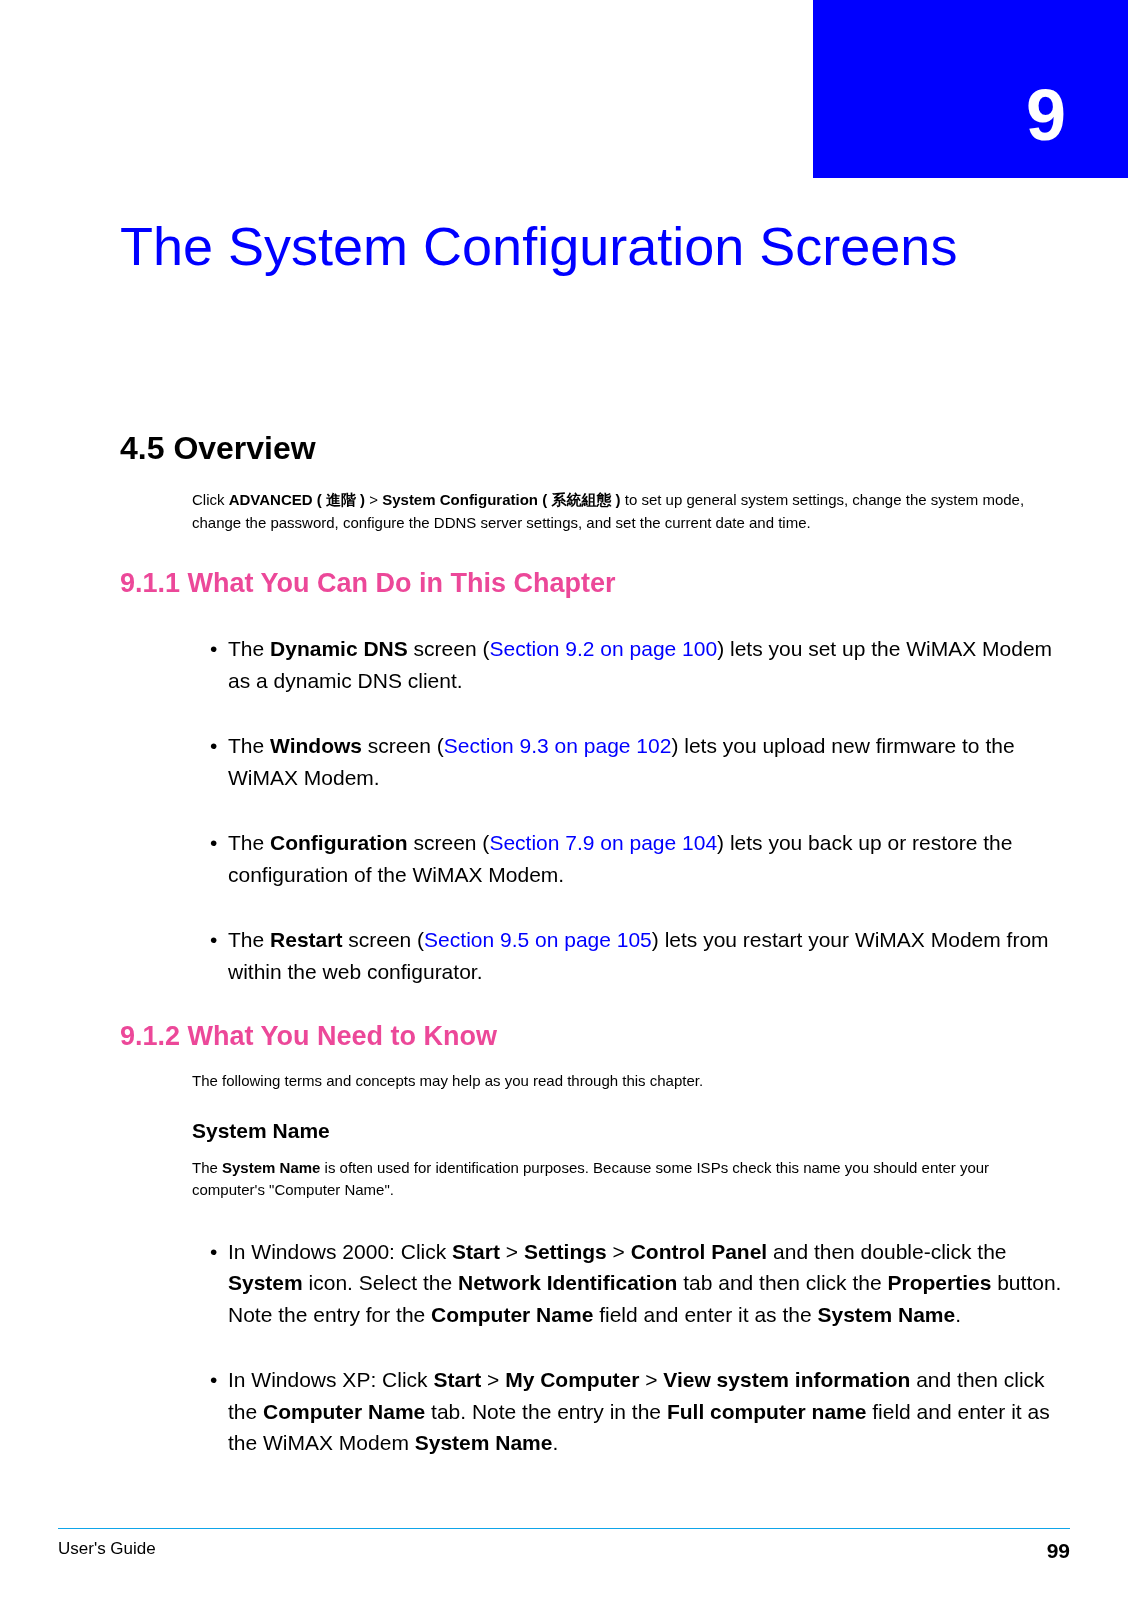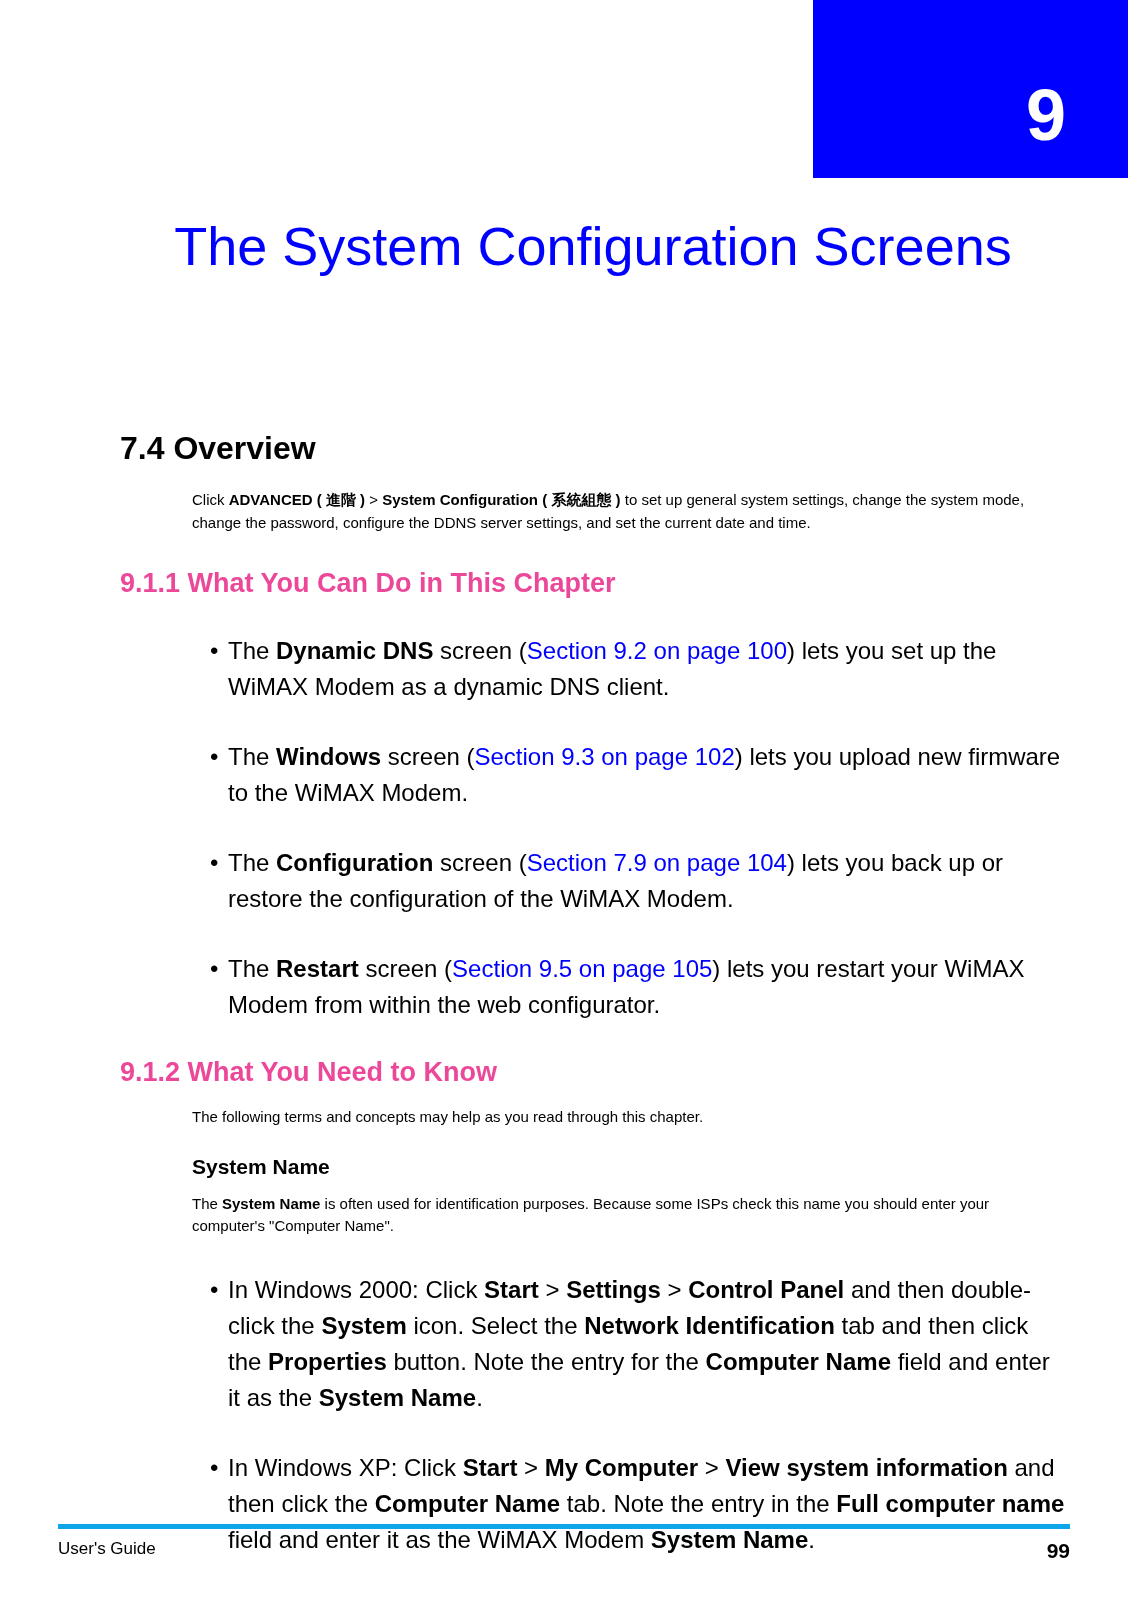--- a/index.html
+++ b/index.html
@@ -1,47 +1,47 @@
 <!DOCTYPE html>
 <html><head>
 <meta charset="utf-8">
 <style>
   html,body{margin:0;padding:0;background:#fff;color:#000;}
   .page{width:1128px;height:1597px;position:relative;font-family:Verdana, Arial, sans-serif;box-sizing:border-box;}
   .chapter-tab{position:absolute;top:0;right:0;width:315px;height:178px;background:#0000ff;}
   .chapter-number{position:absolute;top:74px;right:62px;color:#fff;font-family:Arial, sans-serif;font-size:72px;font-weight:bold;}
-  .chapter-title{position:absolute;top:214px;right:62px;left:120px;text-align:center;color:#0000ff;font-family:Arial, sans-serif;font-size:54px;line-height:1.22;}
+  .chapter-title{position:absolute;top:214px;right:62px;left:120px;text-align:left;color:#0000ff;font-family:Arial, sans-serif;font-size:54px;line-height:1.22;}
   .content{position:absolute;top:430px;left:120px;right:62px;}
   .h1{font-family:Arial, sans-serif;font-size:32px;font-weight:bold;color:#000;margin:0 0 22px 0;}
   .h2{font-family:Arial, sans-serif;font-size:27px;font-weight:bold;color:#ec4899;margin:34px 0 18px 0;}
   .h3{font-family:Arial, sans-serif;font-size:21px;font-weight:bold;color:#000;margin:26px 0 14px 0;}
   .body-text{font-size:15px;line-height:1.5;margin:0 0 14px 72px;}
   .bullet-list{margin:0 0 0 90px;padding:0;list-style:none;}
-  .bullet-list li{position:relative;font-size:24px;line-height:1.5;padding-left:18px;margin-bottom:12px;margin-top:34px;}
+  .bullet-list li{position:relative;font-size:21px;line-height:1.5;padding-left:18px;margin-bottom:12px;margin-top:34px;}
   .bullet-list li::before{content:"•";position:absolute;left:0;top:0;}
   .link{color:#0000ff;}
   .bold{font-weight:bold;}
-  .footer{position:absolute;left:58px;right:58px;bottom:34px;border-top:5px solid #0ea5e9;padding-top:10px;font-family:Arial, sans-serif;font-size:17px;display:flex;justify-content:space-between;}
+  .footer{position:absolute;left:58px;right:58px;bottom:34px;border-top:1px solid #0ea5e9;padding-top:10px;font-family:Arial, sans-serif;font-size:17px;display:flex;justify-content:space-between;}
   .page-num{font-weight:bold;font-size:21px;text-align:center;}
   .cjk{font-family:"MS Mincho","SimSun",serif;}
 </style>
 </head>
 <body>
 
 <div class="page">
 
   <div class="chapter-tab">
     <div class="chapter-number">9</div>
   </div>
 
   <div class="chapter-title">The System Configuration Screens</div>
 
   <div class="content">
 
-    <div class="h1">7.4  Overview</div>
+    <div class="h1">4.5  Overview</div>
 
     <p class="body-text">
       <span>Click </span><span class="bold"><span>ADVANCED ( </span><span class="cjk">進階</span><span> )</span></span><span> &gt; </span><span class="bold"><span>System Configuration ( </span><span class="cjk">系統組態</span><span> )</span></span><span> to set up general system settings, change the system mode, change the password, configure the DDNS server settings, and set the current date and time.</span>
     </p>
 
     <div class="h2">9.1.1  What You Can Do in This Chapter</div>
 
     <ul class="bullet-list">
       <li>
         <span>The </span><span class="bold">Dynamic DNS</span><span> screen (</span><span class="link">Section 9.2 on page 100</span><span>) lets you set up the WiMAX Modem as a dynamic DNS client.</span>

